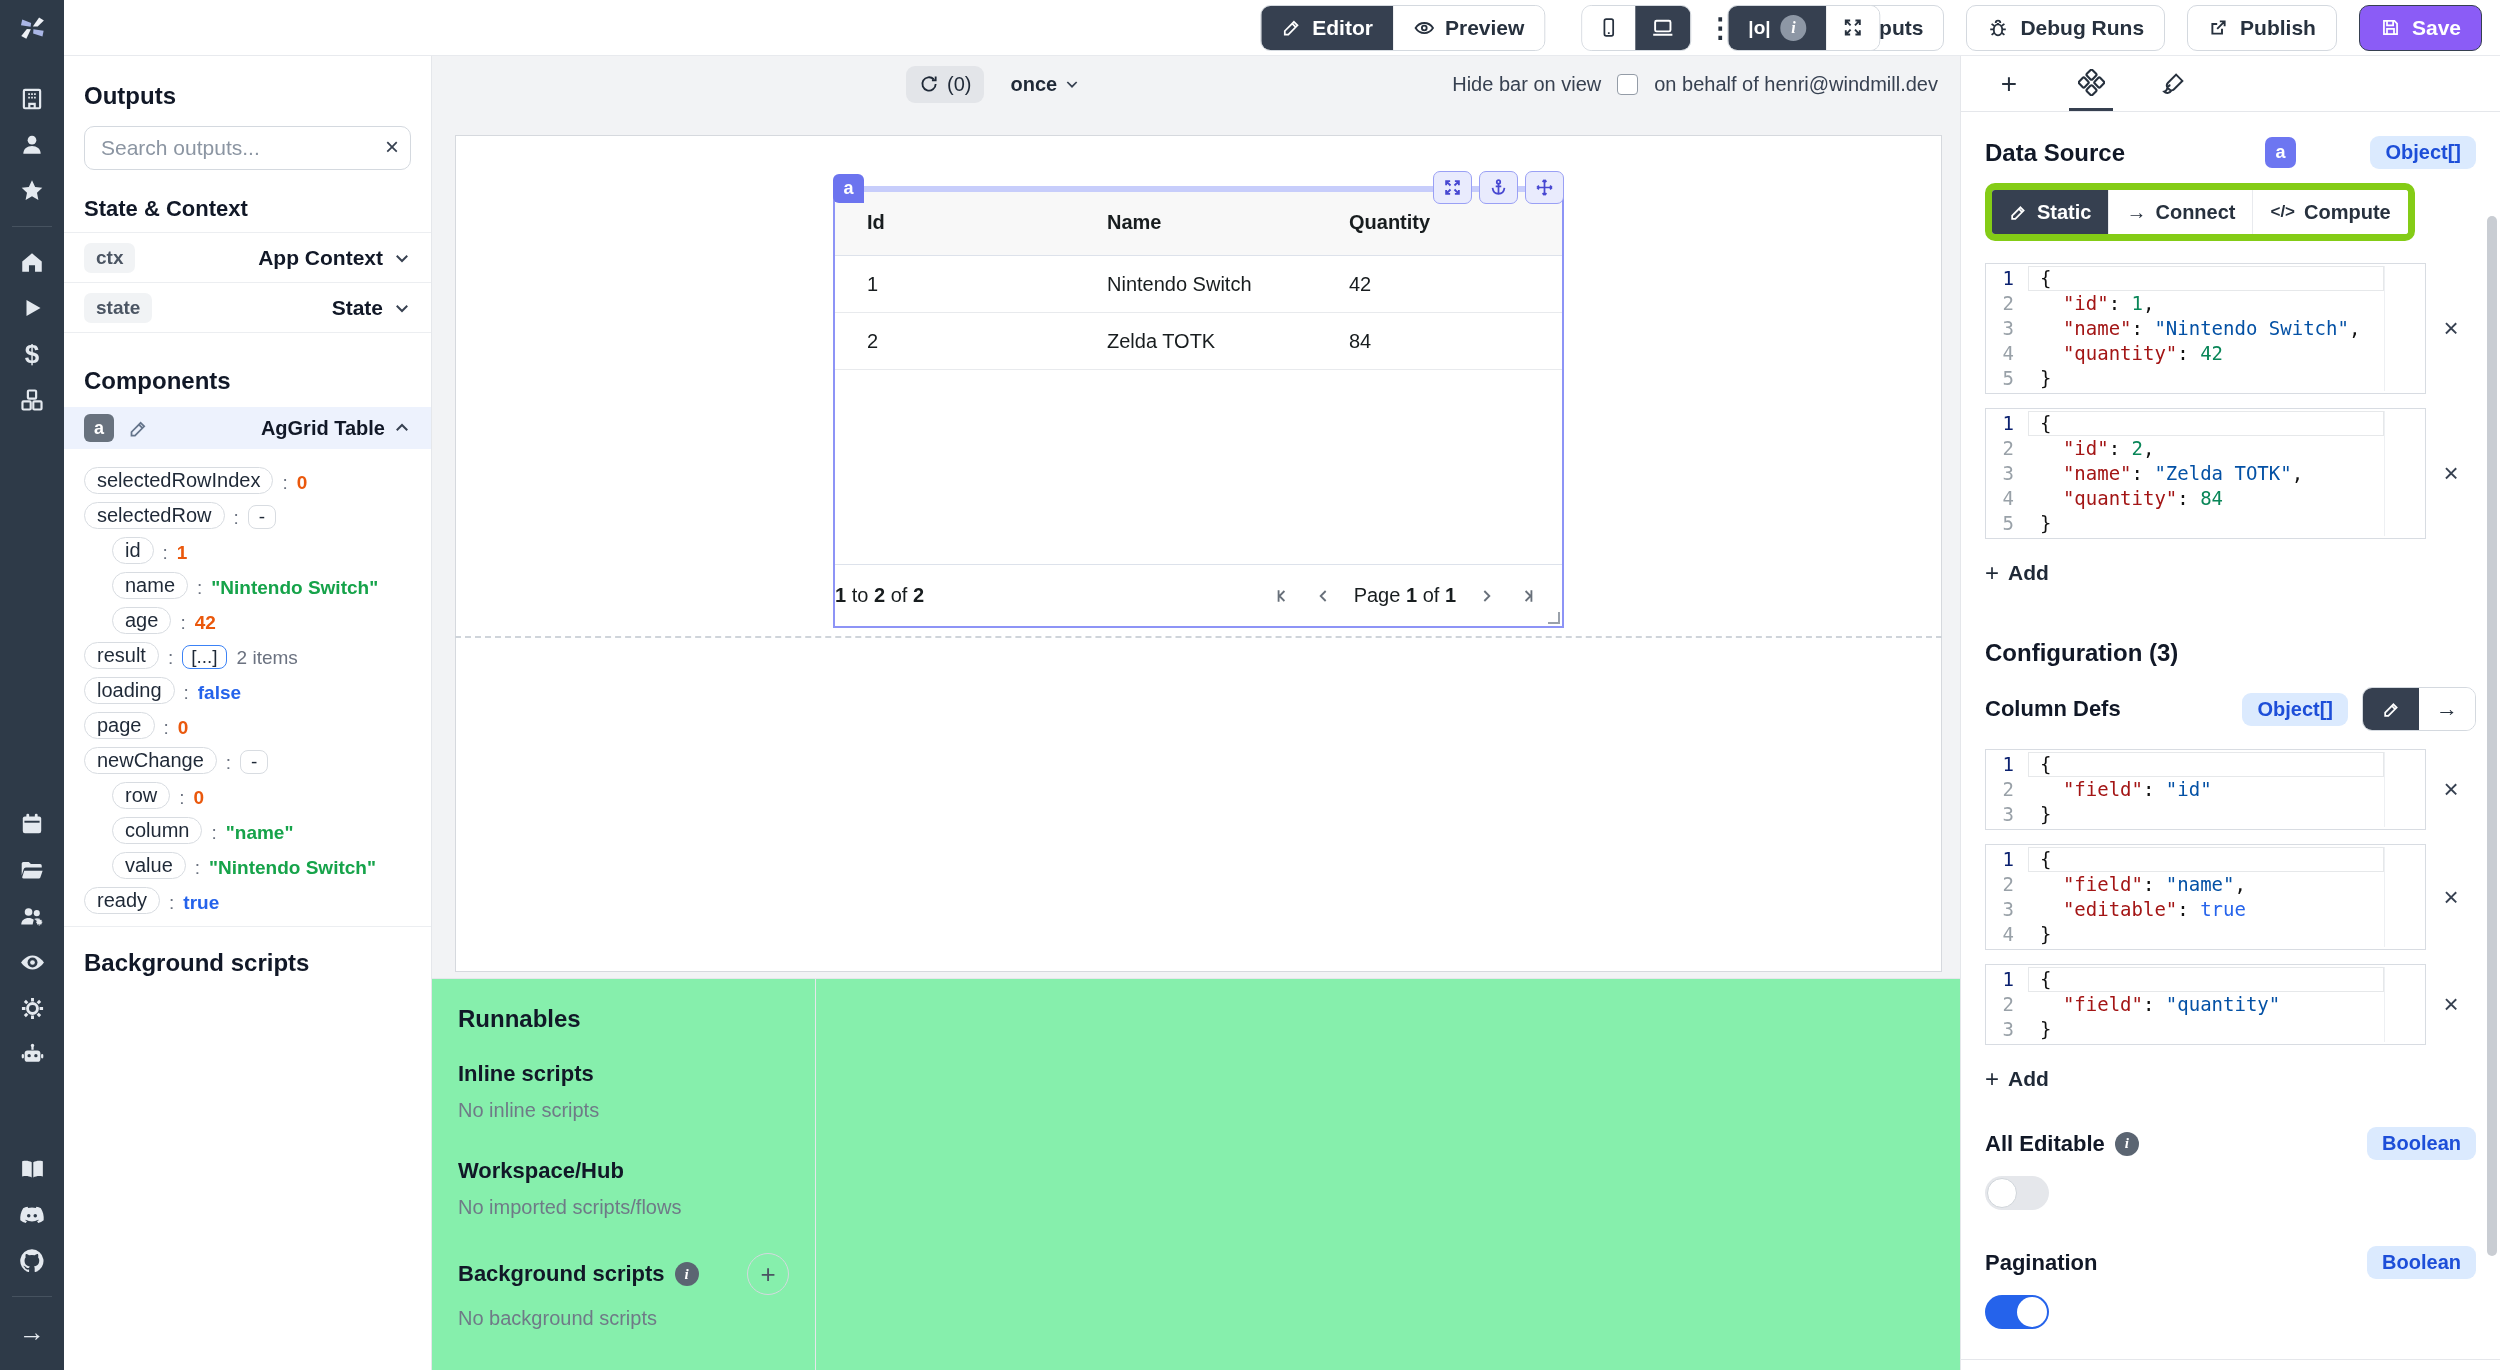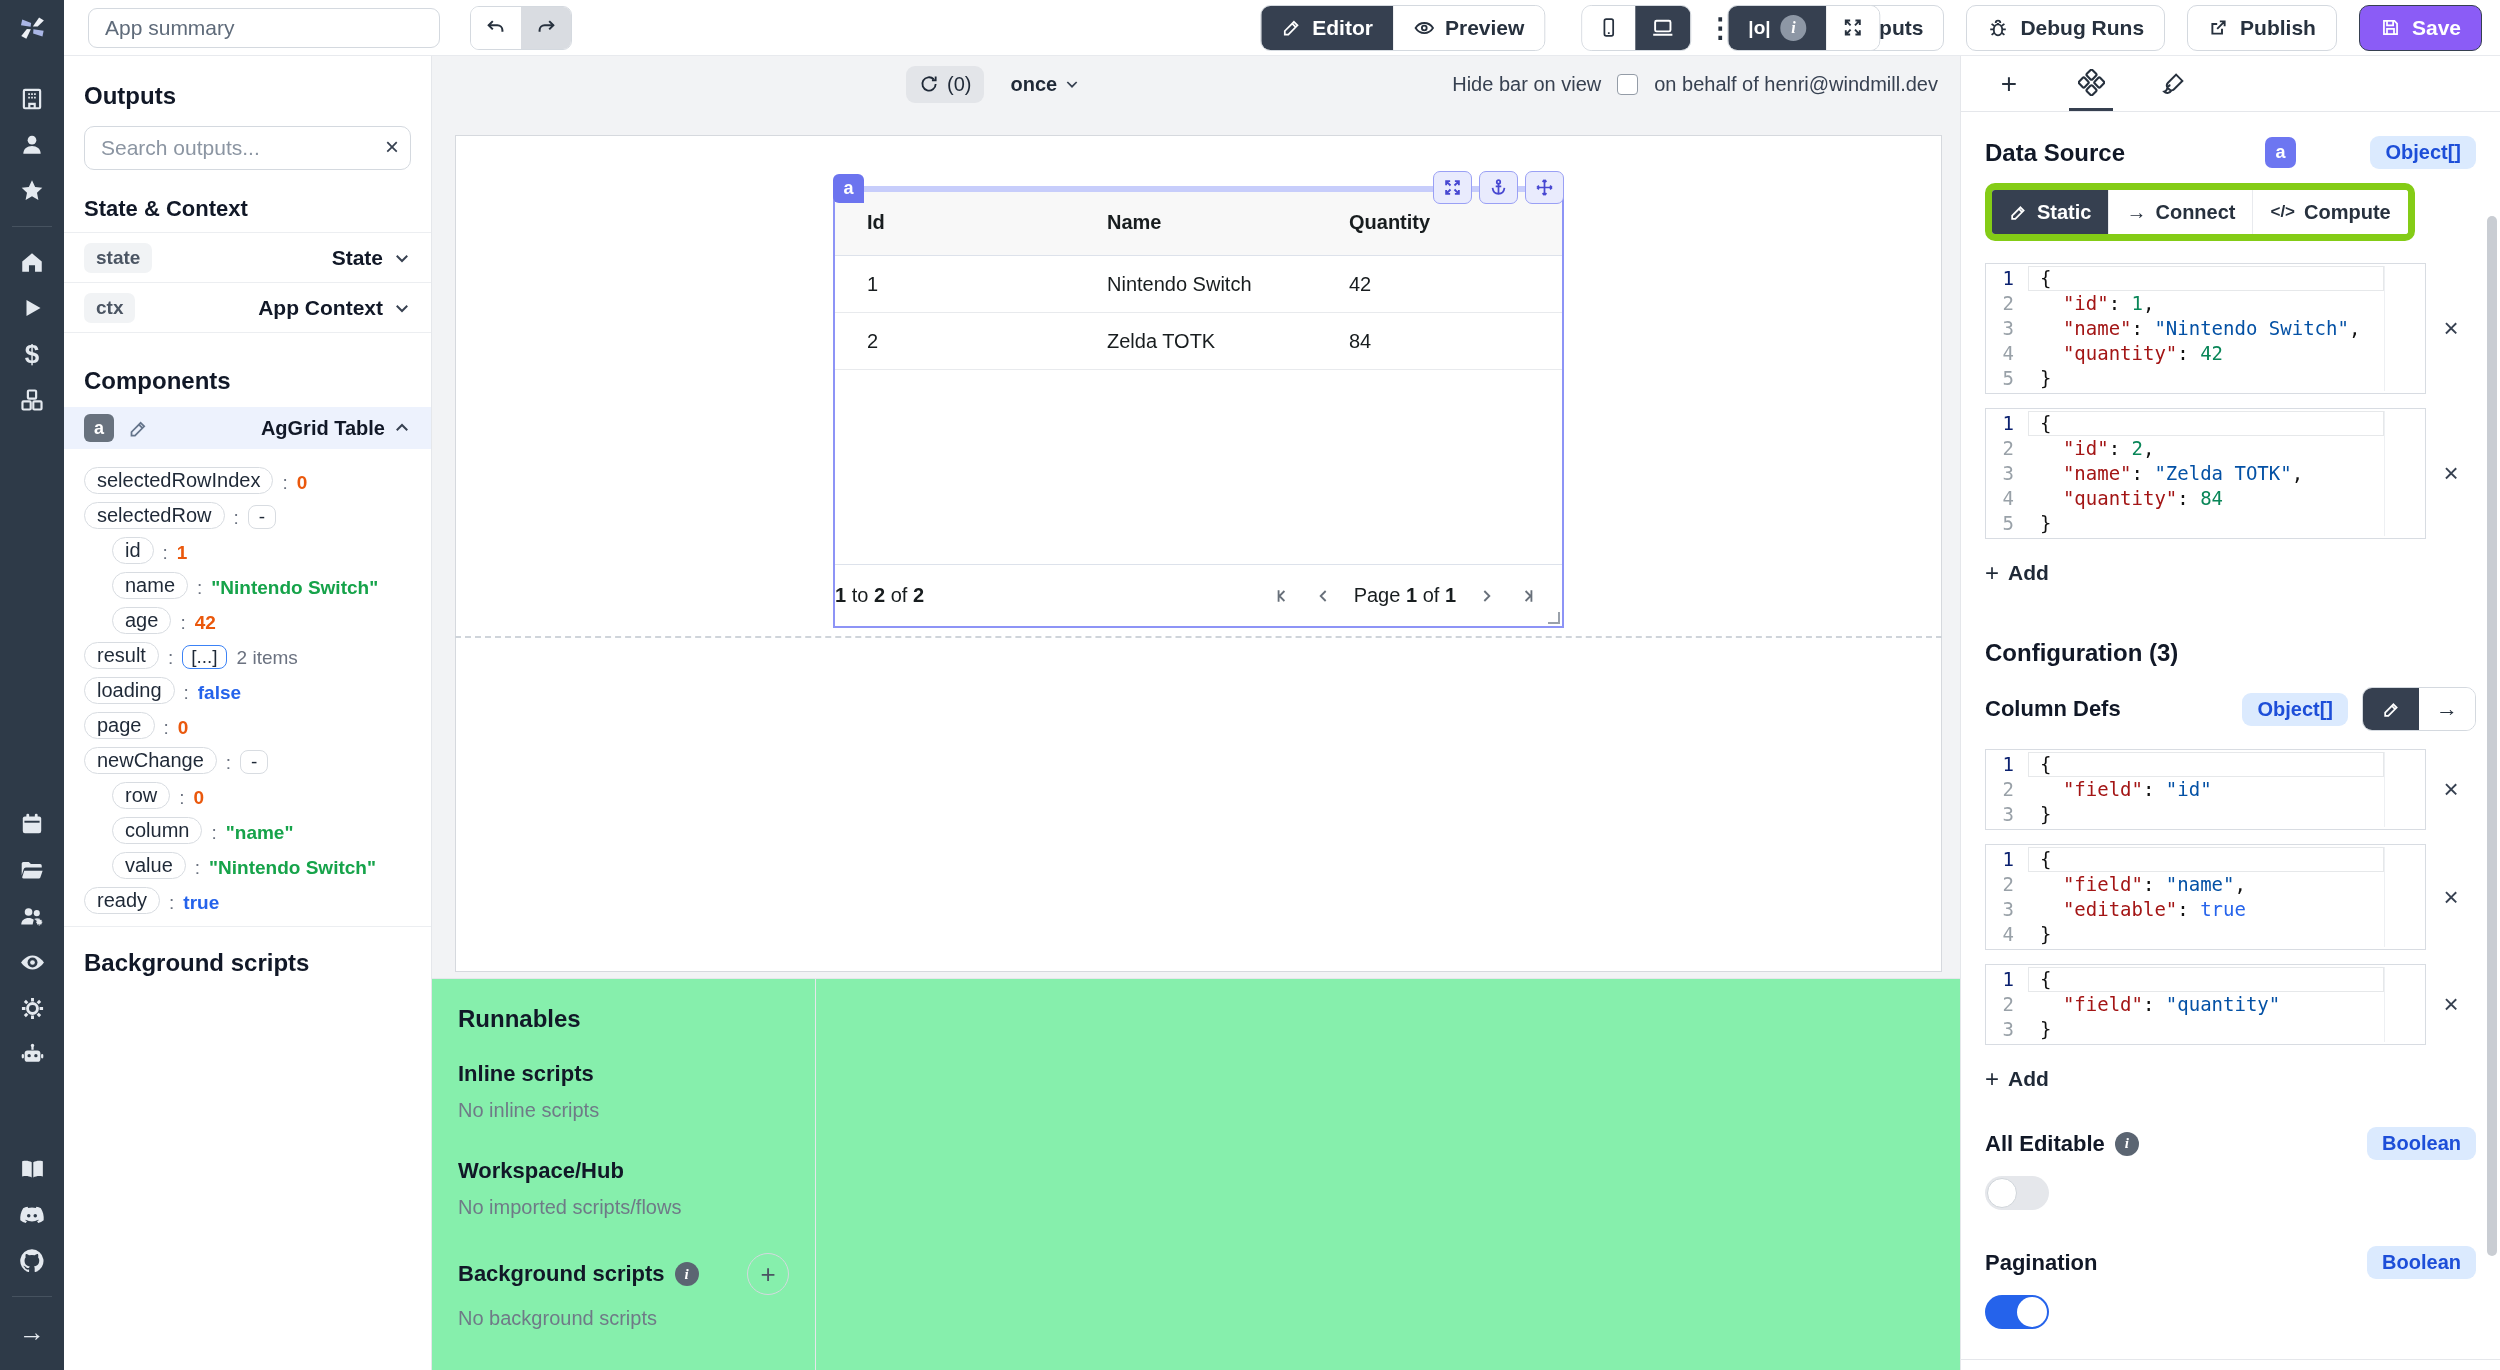--- a/index.html
+++ b/index.html
@@ -258,37 +258,20 @@
         <path d="M12 2a10 10 0 00-3.2 19.5c.5.1.7-.2.7-.5v-1.7c-2.8.6-3.4-1.2-3.4-1.2-.5-1.2-1.1-1.5-1.1-1.5-.9-.6.1-.6.1-.6 1 .1 1.5 1 1.5 1 .9 1.5 2.4 1.1 3 .8 0-.6.3-1.1.6-1.3-2.2-.3-4.6-1.1-4.6-5 0-1.1.4-2 1-2.7-.1-.3-.4-1.3.1-2.7 0 0 .8-.3 2.7 1a9.4 9.4 0 015 0c1.9-1.3 2.7-1 2.7-1 .5 1.4.2 2.4.1 2.7.6.7 1 1.6 1 2.7 0 3.9-2.4 4.7-4.6 5 .4.3.7.9.7 1.9V21c0 .3.2.6.7.5A10 10 0 0012 2z"></path>
       </svg>
   </span>
   <div class="rail-div"></div>
   <span class="ric" style="margin-bottom:18px">
       <span class="glyph">→</span>
     </span>
 </aside>
 
 <header id="topbar">
-  <div class="tb-left">
-    <input class="summary-input" placeholder="App summary" style="">
-    <div class="icon-pair">
-      <span class="icon-btn">
-        <svg width="22" height="22" viewBox="0 0 24 24" stroke="currentColor" fill="none" stroke-width="2.2">
-            <path d="M8.5 13.5L4 9l4.5-4.5"></path>
-            <path d="M4 9h9.5a5.5 5.5 0 015.5 5.5V16"></path>
-          </svg>
-      </span>
-      <span class="icon-btn active">
-        <svg width="22" height="22" viewBox="0 0 24 24" stroke="currentColor" fill="none" stroke-width="2.2" transform="scale(-1,1)">
-            <path d="M8.5 13.5L4 9l4.5-4.5"></path>
-            <path d="M4 9h9.5a5.5 5.5 0 015.5 5.5V16"></path>
-          </svg>
-      </span>
-    </div>
-  </div>
   <div class="tb-center">
     <div class="seg-group">
       <span class="seg dark">
         <svg width="21" height="21" viewBox="0 0 24 24" stroke="currentColor" fill="none" stroke-width="2">
             <path d="M14.5 5.5l4 4L8 20H4v-4zM12.5 7.5l4 4"></path>
           </svg>
         <span>Editor</span>
       </span>
       <span class="seg">
         <svg width="22" height="22" viewBox="0 0 24 24" stroke="currentColor" fill="none" stroke-width="2">
@@ -360,32 +343,32 @@
 <section id="left-panel">
   <div style="height:26px"></div>
   <div class="panel-h">Outputs</div>
   <div class="search-wrap">
     <input class="search-input" placeholder="Search outputs..." style="">
     <span class="search-x">×</span>
   </div>
   <div class="sub-h">State &amp; Context</div>
   <div class="kv-rows">
     <div class="kv-row">
+      <span class="key-chip">ctx</span>
+      <span class="kv-val">
+          <span>App Context</span>
+        <svg width="18" height="18" viewBox="0 0 24 24" stroke="#374151" fill="none" stroke-width="2.6">
+            <path d="M5 9l7 7 7-7"></path>
+          </svg>
+      </span>
+    </div>
+    <div class="kv-row">
       <span class="key-chip">state</span>
       <span class="kv-val">
           <span>State</span>
-        <svg width="18" height="18" viewBox="0 0 24 24" stroke="#374151" fill="none" stroke-width="2.6">
-            <path d="M5 9l7 7 7-7"></path>
-          </svg>
-      </span>
-    </div>
-    <div class="kv-row">
-      <span class="key-chip">ctx</span>
-      <span class="kv-val">
-          <span>App Context</span>
         <svg width="18" height="18" viewBox="0 0 24 24" stroke="#374151" fill="none" stroke-width="2.6">
             <path d="M5 9l7 7 7-7"></path>
           </svg>
       </span>
     </div>
   </div>
   <div class="sub-h" style="font-size:24px;margin-top:34px">Components</div>
   <div class="comp-card-h">
     <span class="a-badge-gray">a</span>
     <svg width="21" height="21" viewBox="0 0 24 24" stroke="#64748b" fill="none" stroke-width="2" style="margin-left:14px">

